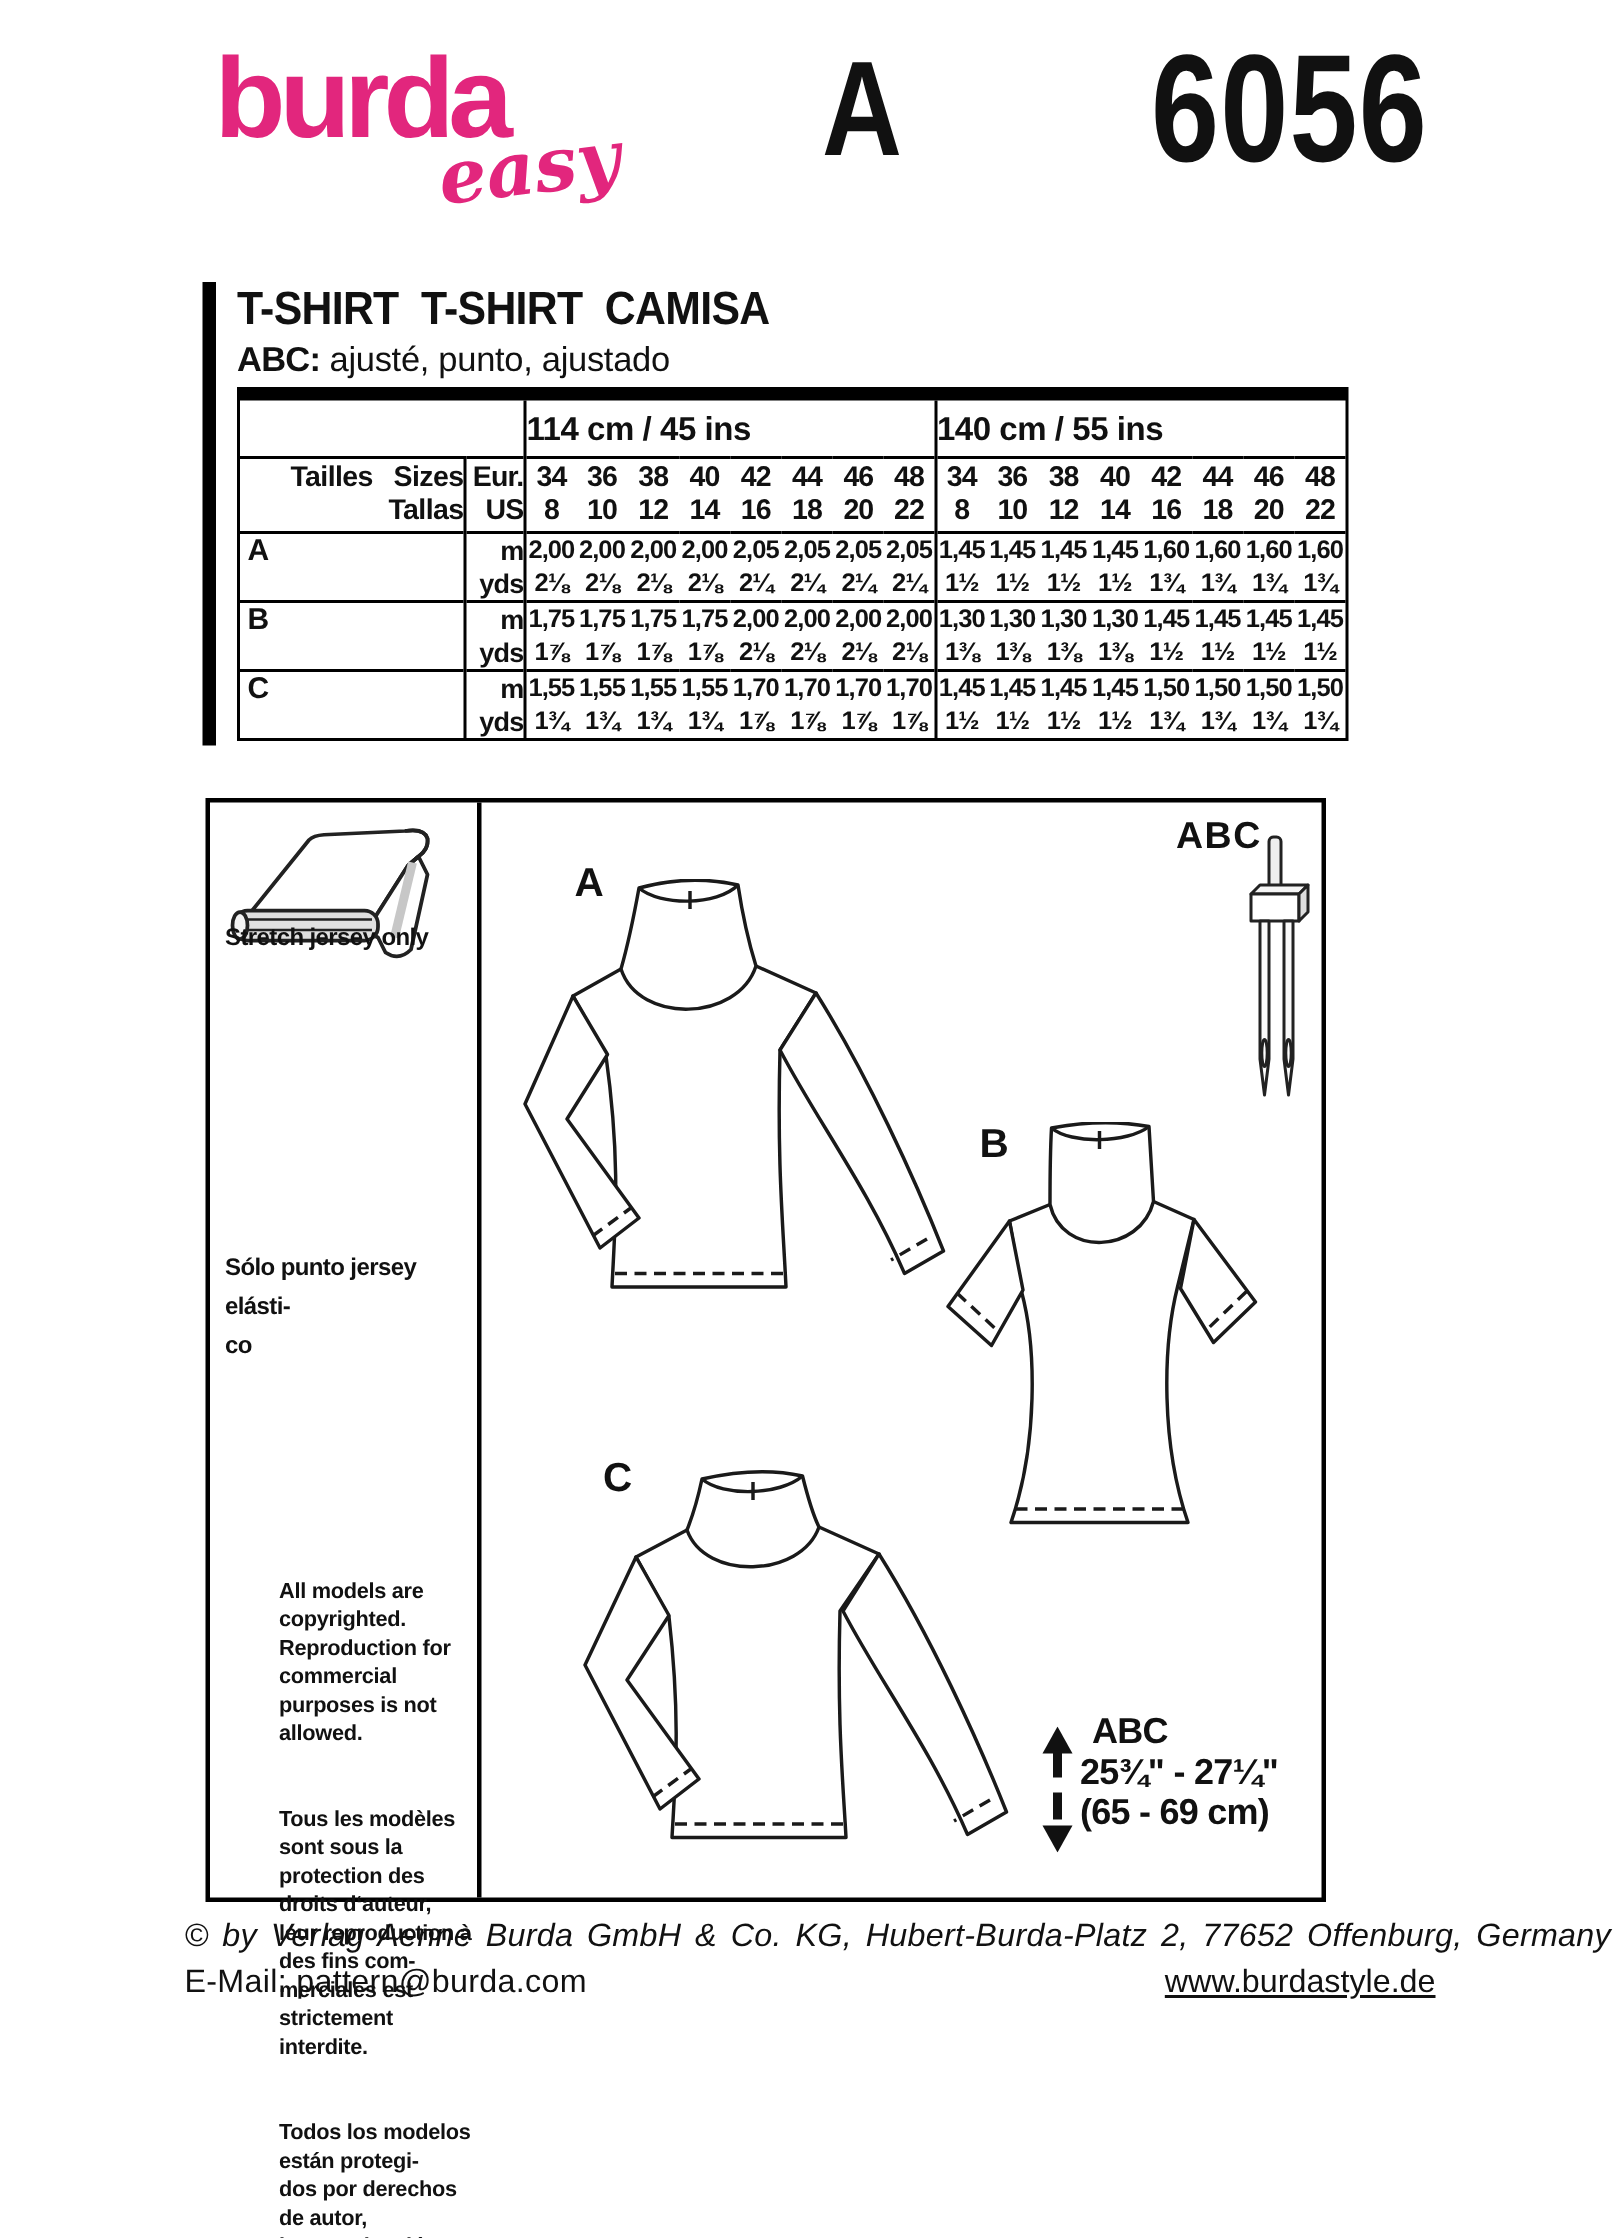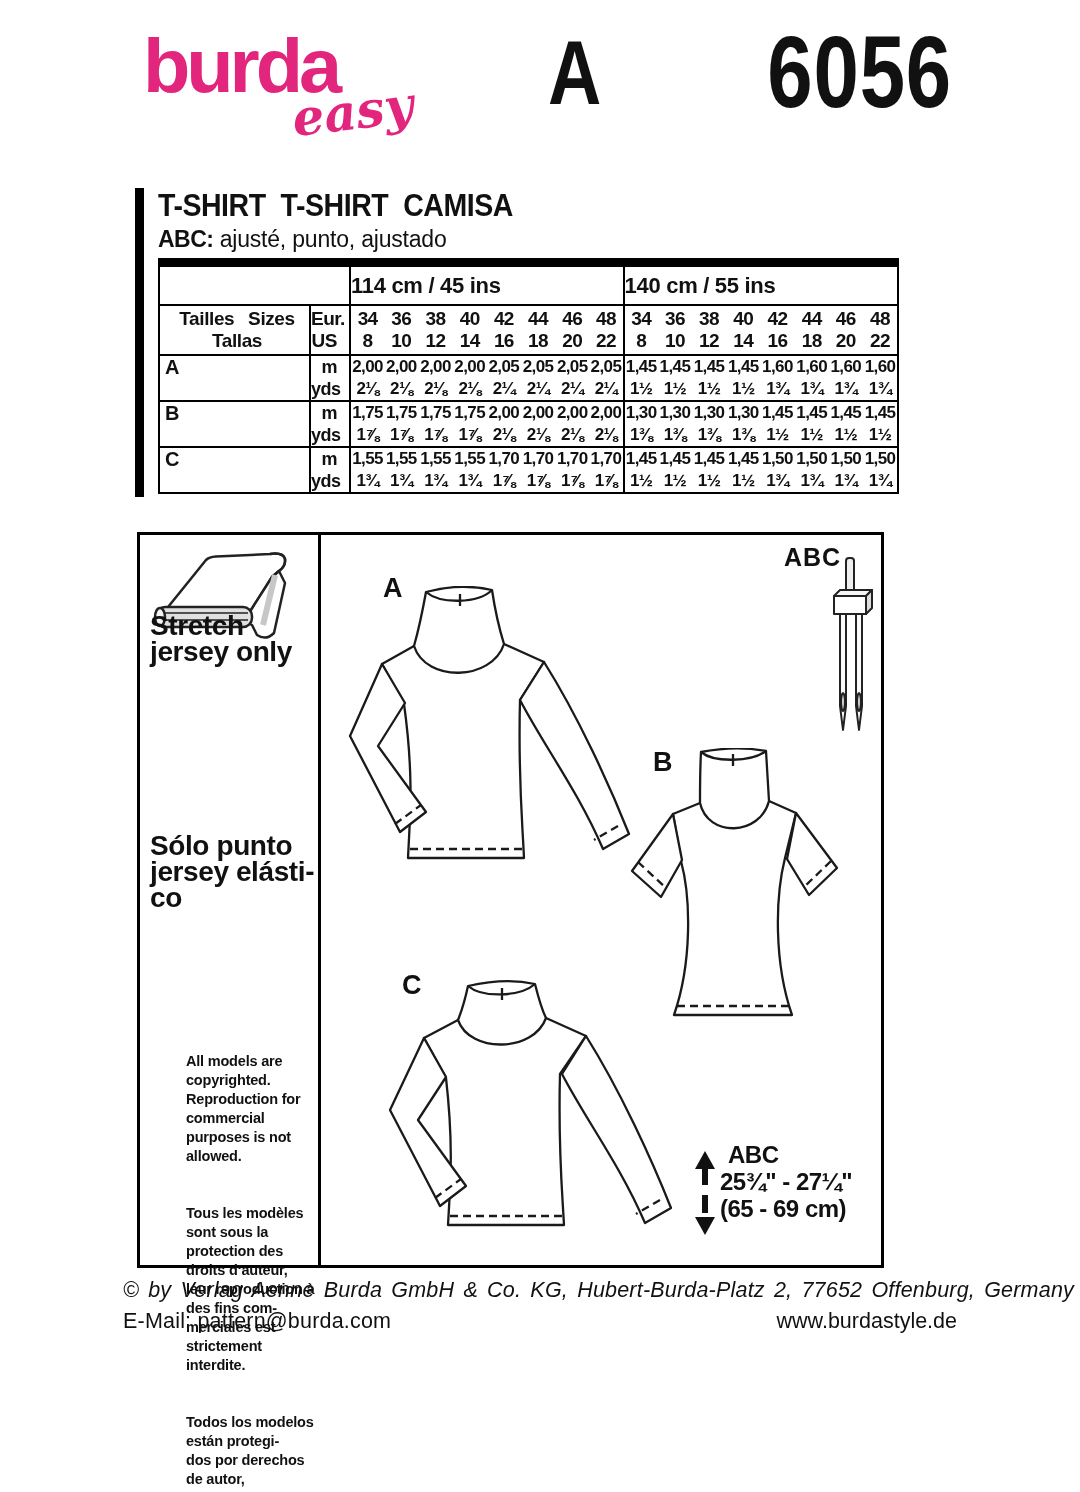--- a/index.html
+++ b/index.html
@@ -23,47 +23,47 @@
               transform:scaleX(0.92);transform-origin:left top;white-space:pre;}
   .fit-line{left:158px;top:226px;font-size:23px;letter-spacing:-0.2px;white-space:pre;}
   .fit-line b{letter-spacing:-0.5px;}
 
   
   .table-wrap{left:158px;top:258px;width:737px;border:2.5px solid #000;border-top:9px solid #000;}
   table{width:100%;border-collapse:collapse;table-layout:fixed;}
   td{padding:0;font-weight:bold;vertical-align:middle;overflow:hidden;}
   tr.gh td{height:37px;font-size:22px;text-align:left;letter-spacing:-0.3px;}
   tr.sh td{border-top:2.5px solid #000;font-size:19px;height:48px;}
-  .sizes-label{text-align:center;padding-left:5px;word-spacing:9px;letter-spacing:-0.4px;}
-  td.unit{border-left:2.5px solid #000;text-align:right;padding-right:12px;font-size:18px;letter-spacing:-0.5px;}
+  .sizes-label{text-align:right;padding-left:5px;word-spacing:9px;letter-spacing:-0.4px;}
+  td.unit{border-left:2.5px solid #000;text-align:right;padding-right:0;font-size:18px;letter-spacing:-0.5px;}
   td.g1,td.g2{border-left:2.5px solid #000;}
   td.val{text-align:center;font-size:17px;letter-spacing:-0.6px;}
   tr.sh td.val div,tr.sh td.unit div{line-height:22px;}
   tr.rt td{border-top:2.5px solid #000;}
   tr.rt td,tr.rb td{height:22px;}
   td.view{vertical-align:top;text-align:left;padding-left:5px;font-size:20px;line-height:22px;}
 
   
   .illu-box{left:137px;top:532px;width:741px;height:730px;border:3px solid #000;}
   .side-col{position:absolute;left:0;top:0;width:178px;height:100%;border-right:3px solid #000;}
-  .note{position:absolute;left:10px;font-size:28px;font-weight:600;letter-spacing:-0.4px;
+  .note{position:absolute;left:10px;font-size:16px;font-weight:600;letter-spacing:-0.4px;
         line-height:26px;white-space:pre-line;}
   .copyright{position:absolute;left:10px;top:498px;font-size:14.5px;font-weight:bold;
              line-height:19px;white-space:pre-line;letter-spacing:-0.2px;}
   .copyright div{margin-bottom:19px;margin-left:36px;}
   .garment-label{position:absolute;font-size:27px;font-weight:bold;}
   .len-note{position:absolute;left:580px;top:606px;font-size:24px;font-weight:bold;
             line-height:27px;letter-spacing:-0.5px;}
   .len-note .ln-views{padding-left:8px;}
   .needle-label{position:absolute;left:644px;top:8px;font-size:25px;font-weight:bold;letter-spacing:1px;}
 
   
   .footer-1{left:123px;top:1278px;font-size:21.5px;letter-spacing:0.2px;word-spacing:3px;font-style:italic;}
   .footer-2{left:123px;top:1309px;font-size:21.5px;letter-spacing:0.2px;}
-  .footer-web{left:957px;top:1309px;font-size:21.5px;transform:translateX(-100%);transform-origin:left top;white-space:nowrap;}
+  .footer-web{left:957px;top:1309px;font-size:21.5px;transform:translateX(-100%);transform-origin:left top;white-space:nowrap;text-decoration:underline;}
 
   svg{display:block;}
 </style>
 </head>
 <body>
 
 <div class="abs logo-main">burda</div>
 <div class="abs logo-sub">easy</div>
 <div class="abs view-letter">A</div>
 <div class="abs pattern-number">6056</div>

